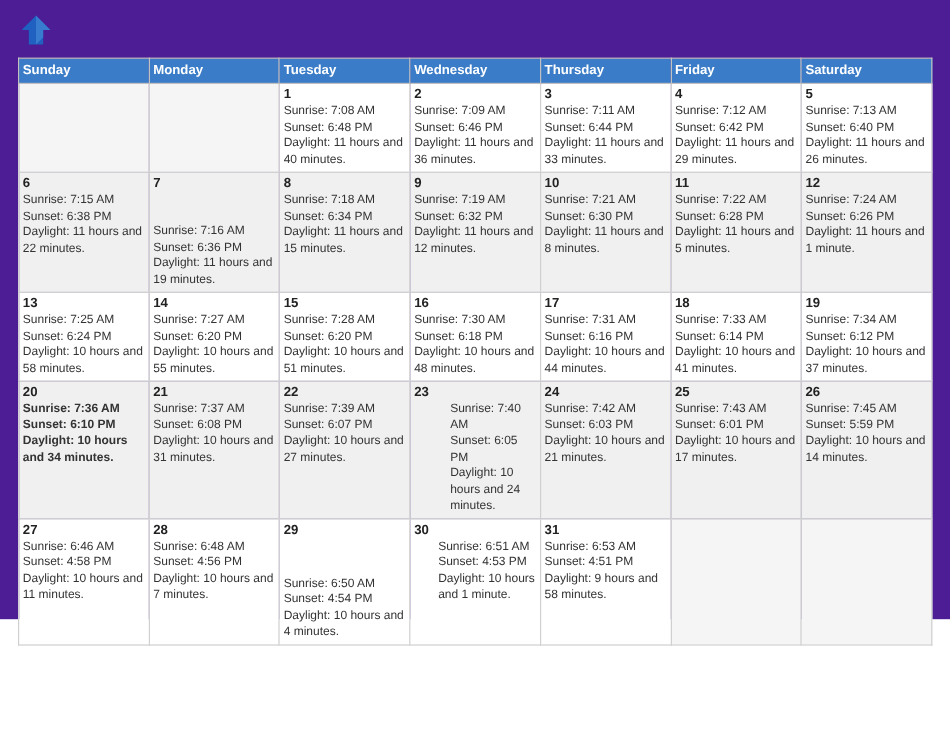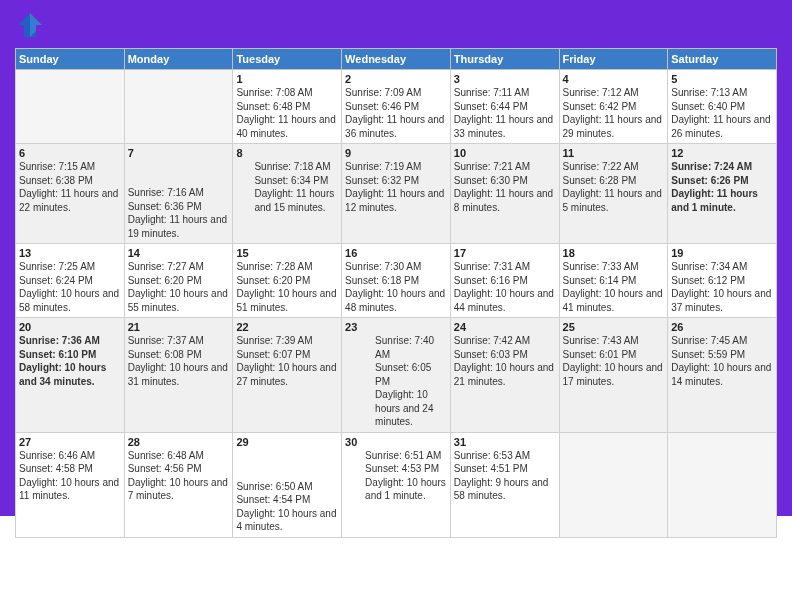--- a/index.html
+++ b/index.html
@@ -6,21 +6,21 @@
     body {
       font-family: Arial, sans-serif;
       background: #fff;
       width: 792px;
       height: 612px;
       overflow: hidden;
     }
     .page {
       width: 792px;
       height: 516px;
-      background: #6d28d9;
+      background: #4c1d95;
       padding: 10px 15px;
     }
     .header {
       display: flex;
       justify-content: space-between;
       align-items: flex-start;
       margin-bottom: 8px;
     }
     .logo {
       display: flex;
@@ -176,21 +176,21 @@
 Daylight: 11 hours and 22 minutes.</div>
           </td>
           <td>
             <span class="day-number">7</span>
             <div class="day-info" style="white-space: pre-line; margin-top: 27px;">Sunrise: 7:16 AM
 Sunset: 6:36 PM
 Daylight: 11 hours and 19 minutes.</div>
           </td>
           <td>
             <span class="day-number">8</span>
-            <div class="day-info" style="white-space: pre-line; margin-left: 18px;">Sunrise: 7:18 AM
+            <div class="day-info" style="white-space: pre-line;">Sunrise: 7:18 AM
 Sunset: 6:34 PM
 Daylight: 11 hours and 15 minutes.</div>
           </td>
           <td>
             <span class="day-number">9</span>
             <div class="day-info" style="white-space: pre-line;">Sunrise: 7:19 AM
 Sunset: 6:32 PM
 Daylight: 11 hours and 12 minutes.</div>
           </td>
           <td>
@@ -200,21 +200,21 @@
 Daylight: 11 hours and 8 minutes.</div>
           </td>
           <td>
             <span class="day-number">11</span>
             <div class="day-info" style="white-space: pre-line;">Sunrise: 7:22 AM
 Sunset: 6:28 PM
 Daylight: 11 hours and 5 minutes.</div>
           </td>
           <td>
             <span class="day-number">12</span>
-            <div class="day-info" style="white-space: pre-line; font-weight: bold;">Sunrise: 7:24 AM
+            <div class="day-info" style="white-space: pre-line;">Sunrise: 7:24 AM
 Sunset: 6:26 PM
 Daylight: 11 hours and 1 minute.</div>
           </td>
         </tr>
         <tr>
           <td>
             <span class="day-number">13</span>
             <div class="day-info" style="white-space: pre-line;">Sunrise: 7:25 AM
 Sunset: 6:24 PM
 Daylight: 10 hours and 58 minutes.</div>

